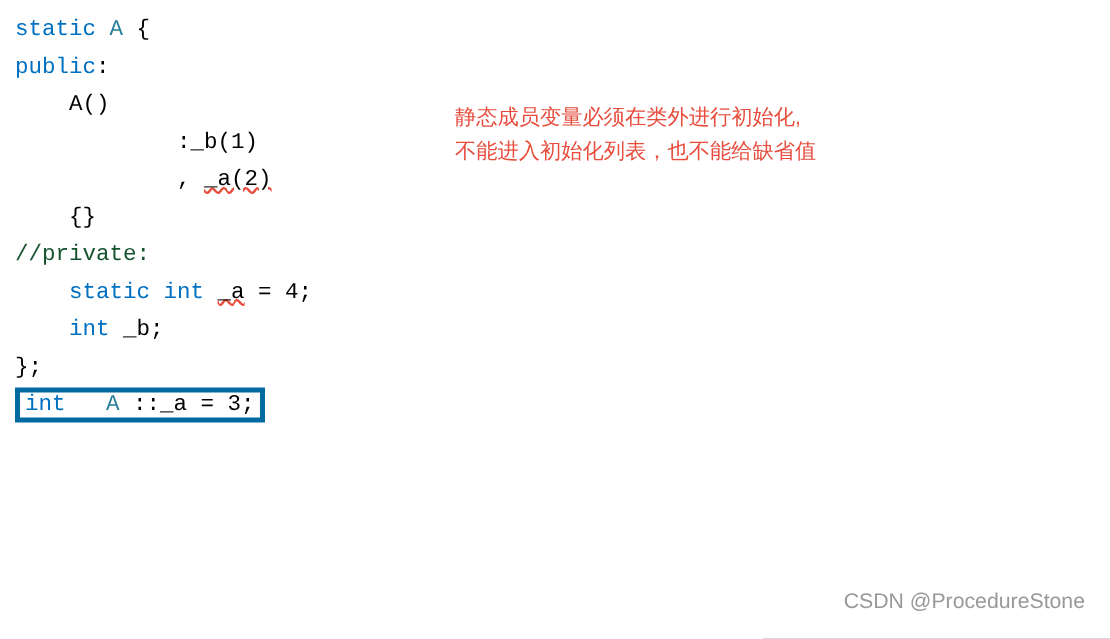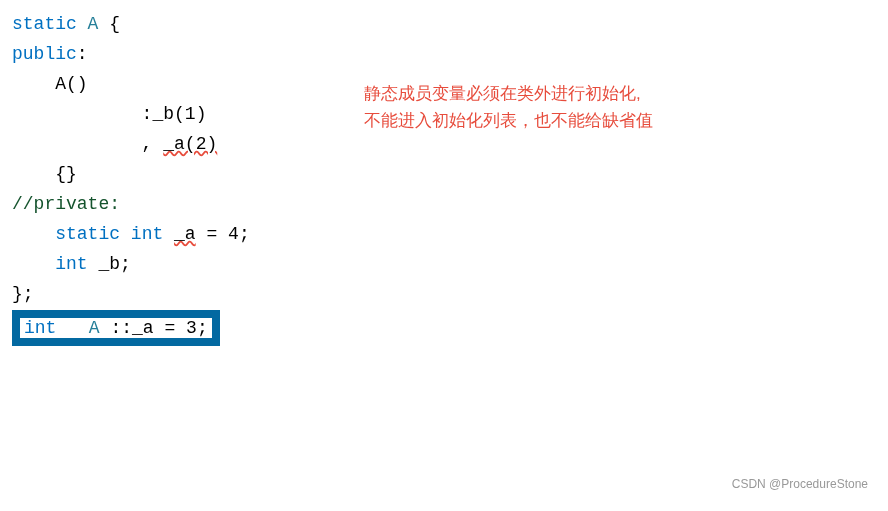--- a/index.html
+++ b/index.html
@@ -60,35 +60,35 @@
       font-size: 17px;
       line-height: 1.6;
     }
 
     .watermark {
       position: absolute;
       bottom: 20px;
       right: 20px;
       color: #999999;
       font-family: 'Arial', sans-serif;
-      font-size: 12px;
+      font-size: 17px;
     }
 
     .squiggle {
       text-decoration: underline wavy #e74c3c;
       text-align: right;
     }
 
     .last-line-wrapper {
       padding: 0 12px;
     }
 
     .last-line-box {
       display: inline-block;
-      border: 8px solid #0369a1;
+      border: 4px solid #0369a1;
       padding: 0 4px;
     }
   </style>
 </head>
 <body>
 
 <div class="code-area">
 
   <div class="code-line">
     <span class="kw-blue">static</span>

